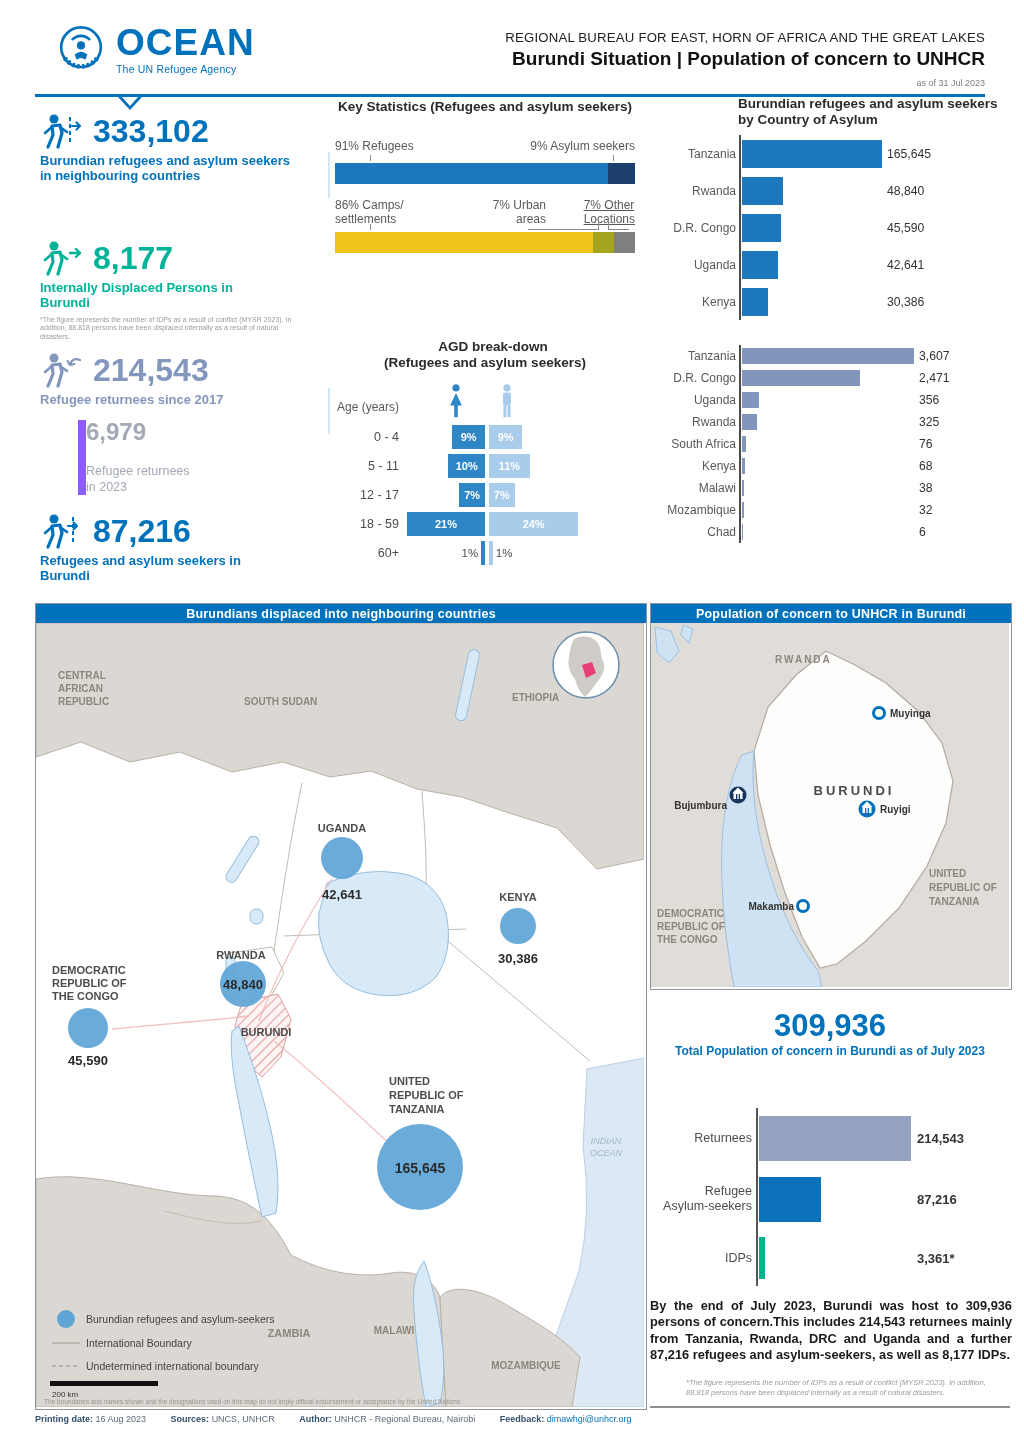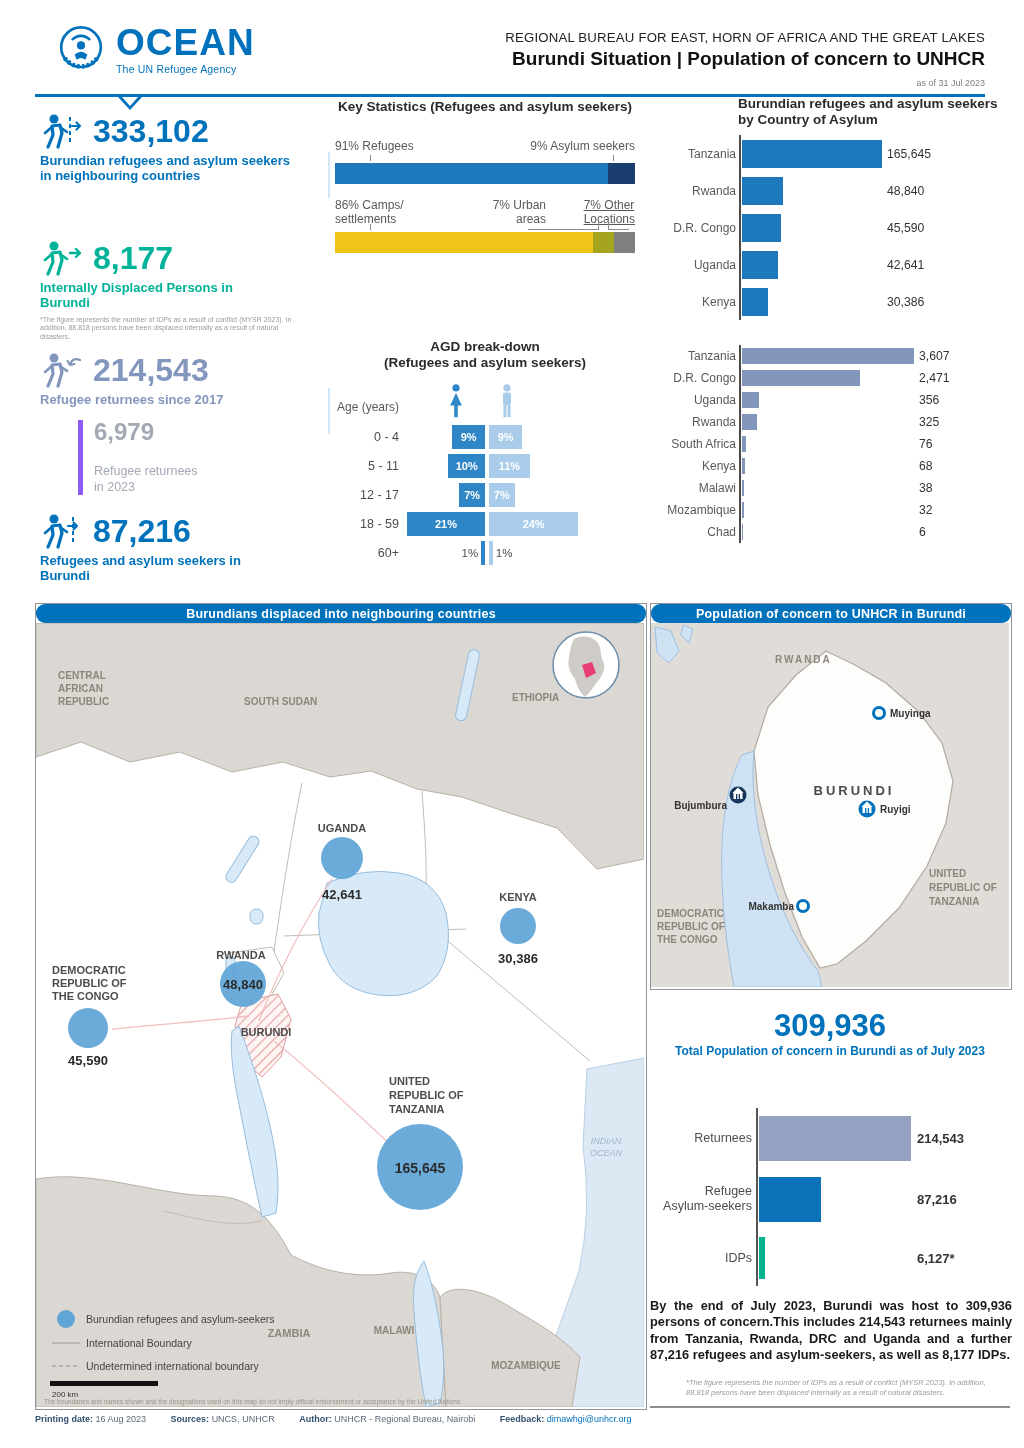--- a/index.html
+++ b/index.html
@@ -20,36 +20,36 @@
   .notch-in{left:122px;top:97px;width:0;height:0;border-left:8px solid transparent;border-right:8px solid transparent;border-top:9px solid #fff;}
   .divtick{width:2px;background:#cfe7f7;left:328px;}
 
   
   .stat{left:40px;width:285px;}
   .stat-head{display:flex;align-items:center;gap:9px;}
   .stat-num{font-size:32px;font-weight:bold;line-height:1;}
   .stat-label{font-size:13px;font-weight:bold;line-height:1.18;margin-top:4px;}
   .c-blue{color:#0072bc;} .c-green{color:#00b398;} .c-slate{color:#8396bd;}
   .stat-foot{font-size:7px;color:#9b9b9b;line-height:1.25;margin-top:5px;width:270px;}
-  .substat{left:78px;top:420px;width:210px;border-left:5px solid #8b5cf6;padding-left:11px;color:#a2a9b4;}
+  .substat{left:78px;top:420px;width:210px;border-left:8px solid #8b5cf6;color:#a2a9b4;}
   .substat .n{font-size:24px;font-weight:bold;line-height:1;}
   .substat .l{font-size:12.5px;margin-top:20px;line-height:1.25;}
   .picon{flex:0 0 auto;}
   .ks-title{font-size:13.5px;font-weight:bold;color:#2b2b2b;text-align:center;white-space:nowrap;}
   .ks-lblrow{position:absolute;width:300px;font-size:12px;color:#595959;}
   .sbar{position:absolute;display:flex;height:21px;width:300px;}
   .sbar span{height:100%;}
   .seg-blue{background:#1d78be;} .seg-navy{background:#1c3e6e;}
   .seg-yellow{background:#f0c419;} .seg-olive{background:#a5a41e;} .seg-gray{background:#7f7f7f;}
   .tick{position:absolute;width:1px;height:6px;background:#8c8c8c;}
   .conn{position:absolute;height:8px;border-bottom:1px solid #8c8c8c;}
   .conn-r{border-right:1px solid #8c8c8c;} .conn-l{border-left:1px solid #8c8c8c;}
 
   
-  .agd-title{left:335px;top:339px;width:300px;text-align:center;font-size:13.5px;font-weight:bold;color:#2b2b2b;}
+  .agd-title{left:343px;top:339px;width:300px;text-align:center;font-size:13.5px;font-weight:bold;color:#2b2b2b;}
   .agd-sub{left:335px;top:355px;width:300px;text-align:center;font-size:13.5px;font-weight:bold;color:#2b2b2b;}
   .agd-age-hd{left:335px;top:400px;width:64px;text-align:right;font-size:12px;color:#595959;}
   .agd-rows{left:335px;top:425px;width:300px;}
   .agd-row{display:flex;align-items:center;height:24px;margin-bottom:5px;}
   .agd-age{width:64px;text-align:right;font-size:12.5px;color:#4d4d4d;padding-right:2px;}
   .agd-fcell{width:78px;margin-left:6px;display:flex;justify-content:flex-end;align-items:center;}
   .agd-mcell{width:95px;margin-left:4px;display:flex;justify-content:flex-start;align-items:center;}
   .agd-bar{height:24px;display:flex;align-items:center;justify-content:center;font-size:11px;font-weight:bold;color:#fff;}
   .agd-f{background:#2e86c6;} .agd-m{background:#a8cce9;}
   .agd-out{font-size:11.5px;color:#4d4d4d;padding:0 3px;}
@@ -63,21 +63,21 @@
   .clabel{width:76px;text-align:right;font-size:12px;color:#595959;padding-right:3px;}
   .ctrack{border-left:2px solid #4a4a4a;align-self:stretch;display:flex;align-items:center;padding-left:1px;}
   .ctrack-a{width:140px;} .ctrack-b{width:172px;}
   .cbar{display:block;}
   .cbar-a{height:28px;background:#1d78be;} .cbar-b{height:16px;background:#8295ba;}
   .cval{font-size:12.2px;color:#333;margin-left:5px;white-space:nowrap;}
 
   
   .mapbox{border:1px solid #8e9499;background:#fff;}
   .maphdr{height:19px;background:#0072bc;color:#fff;font-size:12.5px;font-weight:bold;
-          display:flex;align-items:center;justify-content:center;letter-spacing:.2px;border-radius:9px;}
+          display:flex;align-items:center;justify-content:center;letter-spacing:.2px;}
   .mapL{left:35px;top:603px;width:610px;height:805px;}
   .mapR{left:650px;top:603px;width:360px;height:385px;}
 
   
   .total-num{left:650px;top:1008px;width:360px;text-align:center;font-size:31px;font-weight:bold;color:#0072bc;}
   .total-lbl{left:650px;top:1044px;width:360px;text-align:center;font-size:12px;font-weight:bold;color:#0072bc;}
   .poc{left:650px;top:1108px;width:360px;}
   .pocrow{display:flex;align-items:center;}
   .poclabel{width:102px;text-align:right;font-size:12.5px;color:#4d4d4d;line-height:1.2;padding-right:4px;}
   .poctrack{border-left:2px solid #555;width:152px;align-self:stretch;display:flex;align-items:center;padding-left:1px;}
@@ -599,21 +599,21 @@
       <span class="pocval">87,216</span>
     </div>
     <div class="pocrow" style="height:56px;">
       <div class="poclabel">
           <div>IDPs</div>
           <div></div>
         </div>
       <div class="poctrack">
           <span class="pocbar pb3" style="width: 3.8%;"></span>
         </div>
-      <span class="pocval">6,127*</span>
+      <span class="pocval">3,361*</span>
     </div>
   </div>
 
   <div class="abs summary">By the end of July 2023, Burundi was host to 309,936 persons of concern.This includes 214,543 returnees mainly from Tanzania, Rwanda, DRC and Uganda and a further 87,216 refugees and asylum-seekers, as well as 8,177 IDPs.</div>
   <div class="abs sumfoot">*The figure represents the number of IDPs as a result of conflict (MYSR 2023). In addition, 88,818 persons have been displaced internally as a result of natural disasters.</div>
   <div class="abs botrule"></div>
 
   <div class="abs footer">
     <span class="part"><b>Printing date:</b> <span>16 Aug 2023</span></span>
     <span class="part"><b>Sources:</b> <span>UNCS, UNHCR</span></span>

